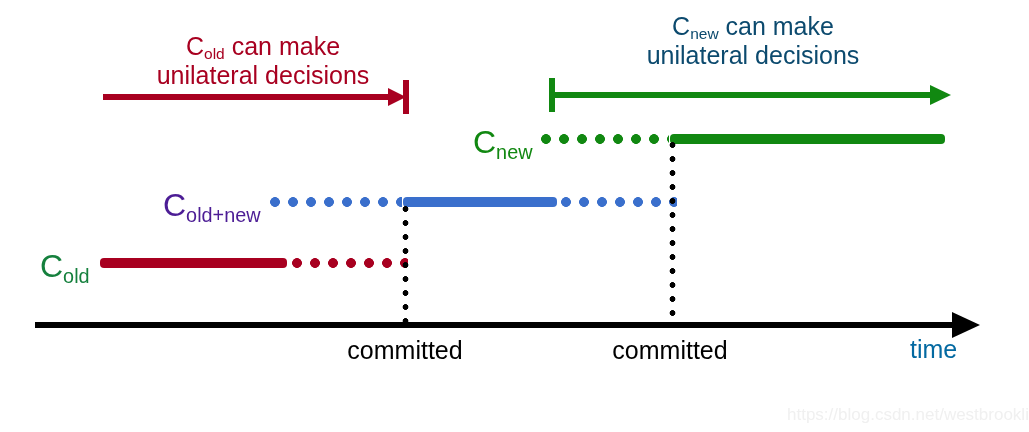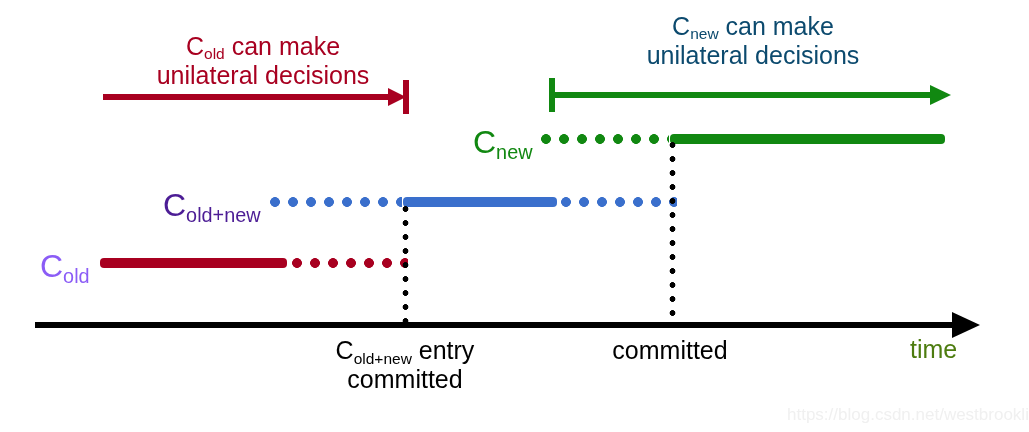--- a/index.html
+++ b/index.html
@@ -40,40 +40,40 @@
     position: absolute;
     font-size: 32px;
     white-space: nowrap;
     line-height: 1;
   }
   .series-label .sub {
     font-size: 0.62em;
     position: relative;
     top: 0.30em;
   }
-  .lbl-red { color: #8b5cf6; }
+  .lbl-red { color: #15803d; }
   .lbl-blue { color: #4c1d95; }
   .lbl-green { color: #118811; }
 
   .axis-caption {
     position: absolute;
     color: #000000;
     font-size: 25px;
     line-height: 1.15;
     text-align: center;
     white-space: nowrap;
   }
   .axis-caption .sub {
     font-size: 0.62em;
     position: relative;
     top: 0.30em;
   }
   .time-label {
     position: absolute;
-    color: #4d7c0f;
+    color: #0369a1;
     font-size: 25px;
     line-height: 1;
     white-space: nowrap;
   }
 
   
   .solid-seg {
     position: absolute;
     border-radius: 4px;
   }
@@ -171,21 +171,20 @@
       <line x1="552" y1="78" x2="552" y2="112" stroke="#118811" stroke-width="6"></line>
     </g>
 
     <g>
       <line x1="35" y1="325" x2="960" y2="325" stroke="#000000" stroke-width="6"></line>
       <polygon points="952,312 980,325 952,338" fill="#000000"></polygon>
     </g>
   </svg>
 
   <div class="axis-caption" style="left:305px; top:336px; width:200px;">
-    <div><span>C</span><span class="sub">old+new</span><span> entry</span></div>
     <div>committed</div>
   </div>
 
   <div class="axis-caption" style="left:585px; top:336px; width:170px;">
     <div>committed</div>
   </div>
 
   <div class="time-label" style="left:910px; top:337px;">time</div>
 
   <div class="watermark" style="left:787px; top:405px;">https://blog.csdn.net/westbrookliu</div>

